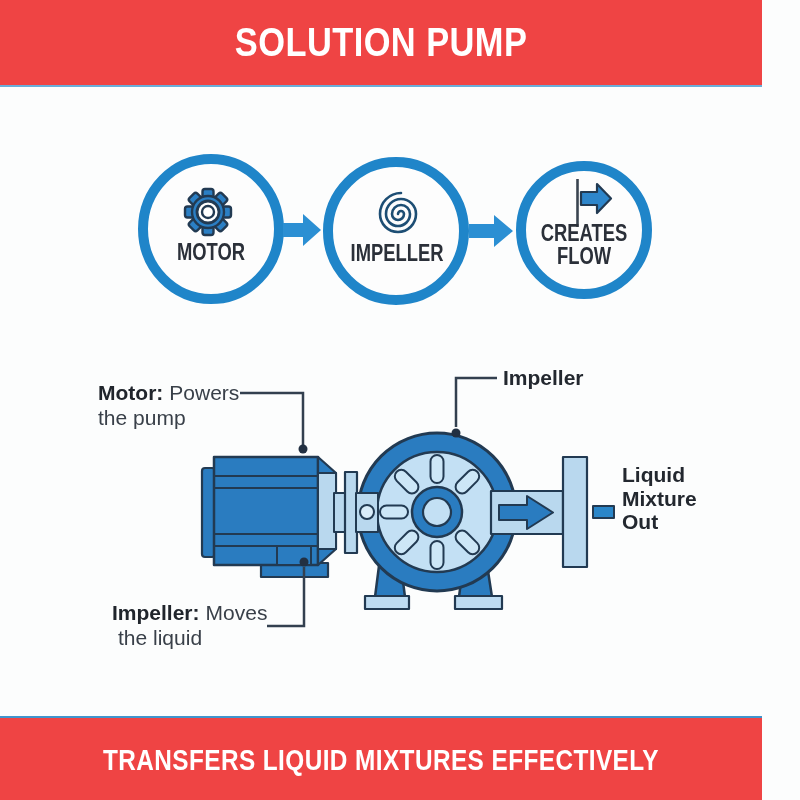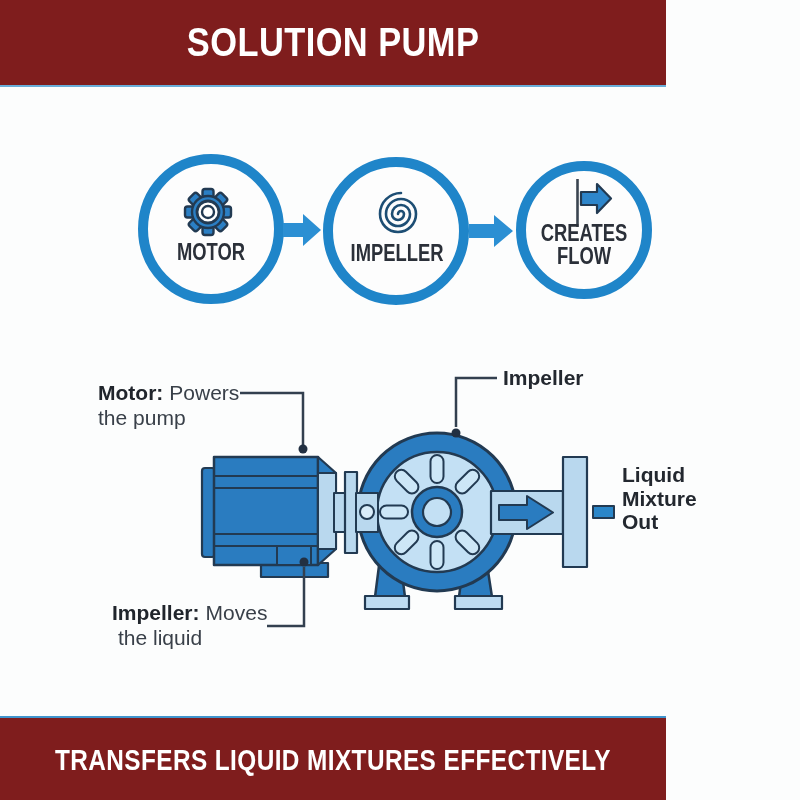--- a/index.html
+++ b/index.html
@@ -3,22 +3,22 @@
 <meta charset="utf-8">
 <style>
   html,body{margin:0;padding:0;}
   body{
     width:800px;height:800px;overflow:hidden;position:relative;
     background:#fcfdfd;
     font-family:"Liberation Sans", sans-serif;
   }
   .stage{position:absolute;inset:0;}
   .banner{
-    position:absolute;left:0;width:666px;
-    background:#7f1d1d;
+    position:absolute;left:0;width:762px;
+    background:#ef4444;
     display:flex;align-items:center;justify-content:center;
   }
   .banner.top{top:0;height:85px;border-bottom:2px solid #69aed9;}
   .banner.bottom{top:716px;height:84px;border-top:2px solid #3f94cd;}
   .banner-text{
     color:#ffffff;font-weight:bold;white-space:nowrap;
     transform:scaleX(0.84);transform-origin:center;display:inline-block;
     letter-spacing:0.5px;
   }
   .banner.top .banner-text{font-size:41px;}

